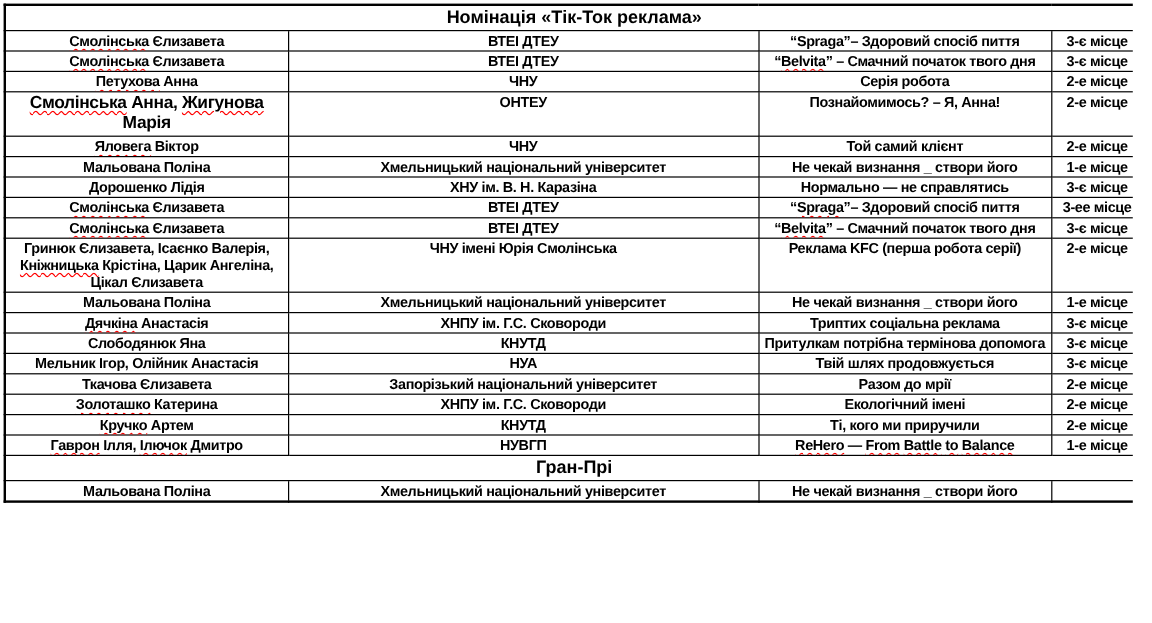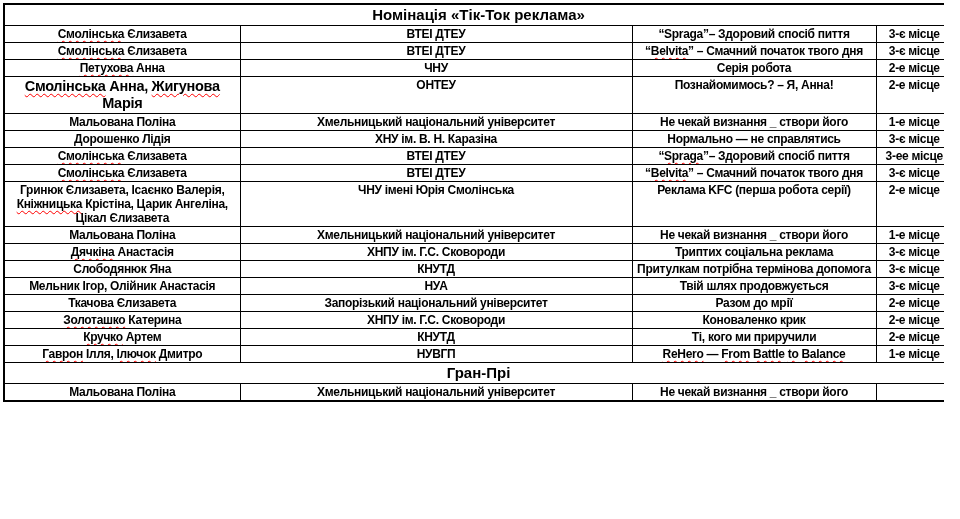--- a/index.html
+++ b/index.html
@@ -85,20 +85,26 @@
           <td>Серія робота</td>
           <td>2-е місце</td>
         </tr>
         <tr>
           <td class="names-large"><span class="sq">Смолінська</span> Анна, <span class="sq">Жигунова</span> Марія</td>
           <td>ОНТЕУ</td>
           <td>Познайомимось? – Я, Анна!</td>
           <td>2-е місце</td>
         </tr>
         <tr>
+          <td><span class="sq">Яловега</span> Віктор</td>
+          <td>ЧНУ</td>
+          <td>Той самий клієнт</td>
+          <td>2-е місце</td>
+        </tr>
+        <tr>
           <td>Мальована Поліна</td>
           <td>Хмельницький національний університет</td>
           <td>Не чекай визнання _ створи його</td>
           <td>1-е місце</td>
         </tr>
         <tr>
           <td>Дорошенко Лідія</td>
           <td>ХНУ ім. В. Н. Каразіна</td>
           <td>Нормально — не справлятись</td>
           <td>3-є місце</td>
@@ -147,21 +153,21 @@
         </tr>
         <tr>
           <td>Ткачова Єлизавета</td>
           <td>Запорізький національний університет</td>
           <td>Разом до мрії</td>
           <td>2-е місце</td>
         </tr>
         <tr>
           <td><span class="sq">Золоташко</span> Катерина</td>
           <td>ХНПУ ім. Г.С. Сковороди</td>
-          <td>Коноваленко крик</td>
+          <td>Екологічний імені</td>
           <td>2-е місце</td>
         </tr>
         <tr>
           <td><span class="sq">Кручко</span> Артем</td>
           <td>КНУТД</td>
           <td>Ті, кого ми приручили</td>
           <td>2-е місце</td>
         </tr>
         <tr>
           <td><span class="sq">Гаврон</span> Ілля, <span class="sq">Ілючок</span> Дмитро</td>

